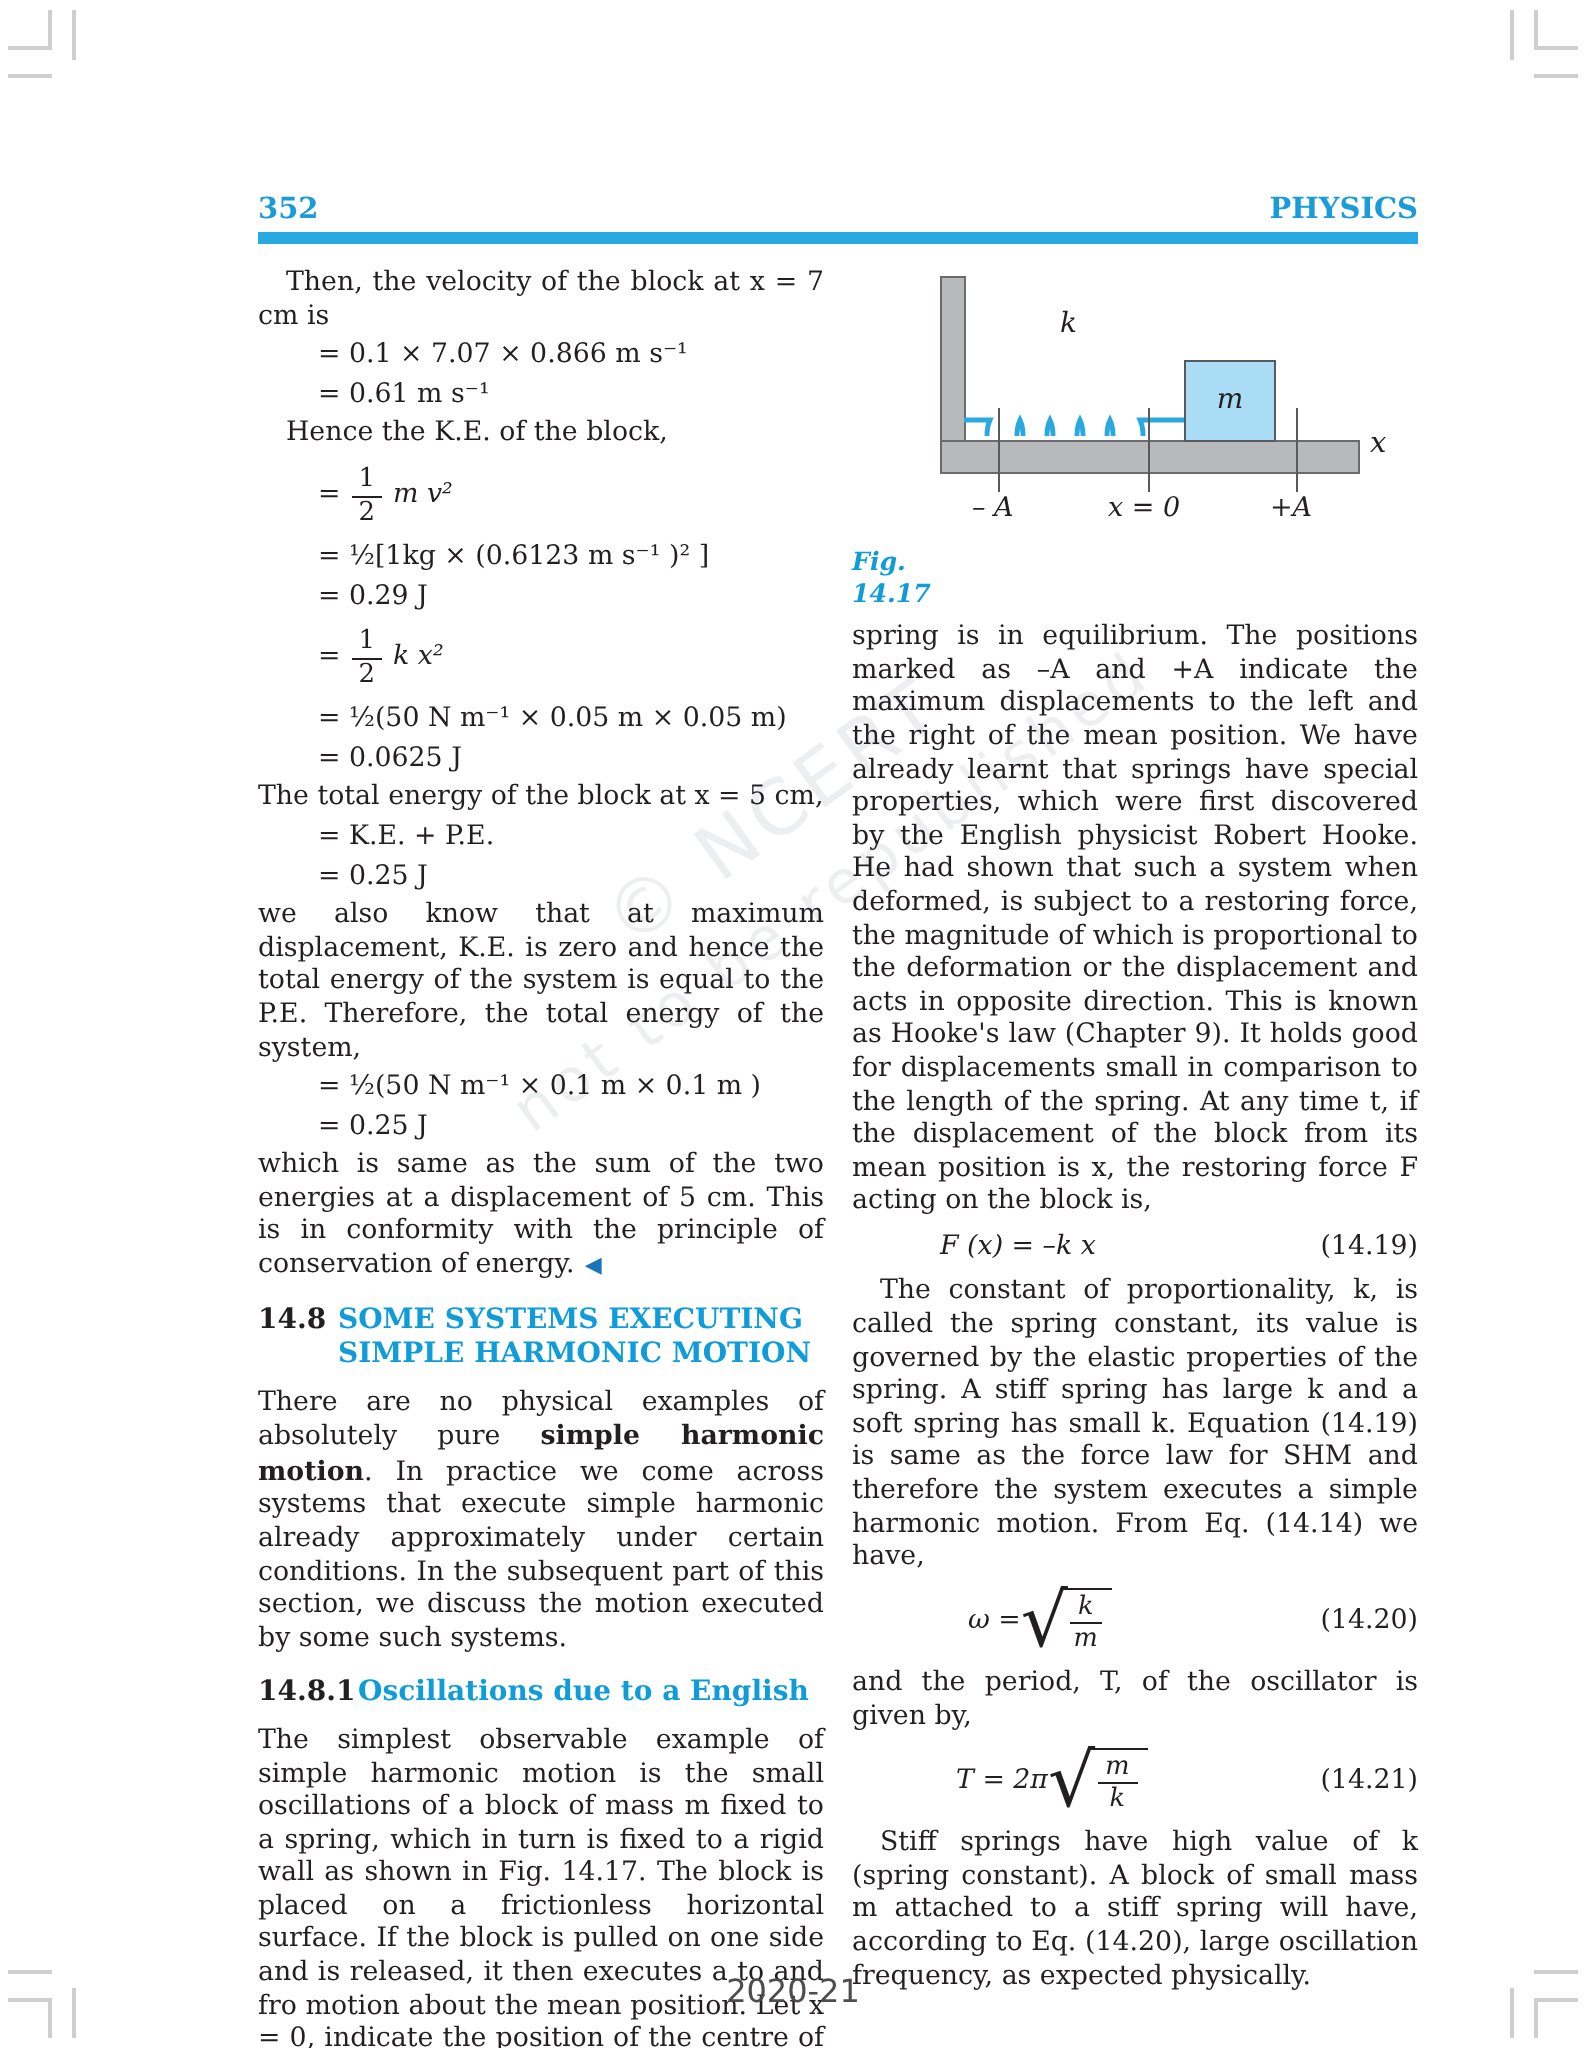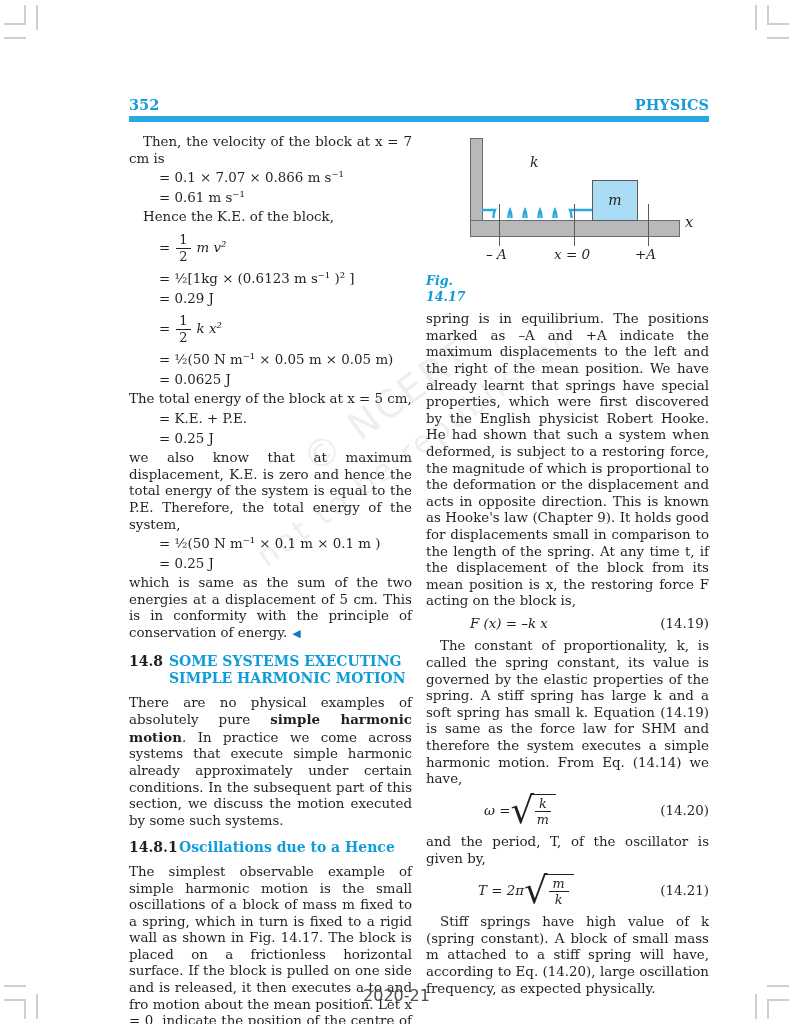--- a/index.html
+++ b/index.html
@@ -138,21 +138,21 @@
 
       <div class="sec-head">
         <span class="no">14.8</span>
         <span class="tt">SOME SYSTEMS EXECUTING SIMPLE HARMONIC MOTION</span>
       </div>
 
       <p><span>There are no physical examples of absolutely pure </span><span class="b">simple harmonic motion</span><span>. In practice we come across systems that execute simple harmonic already approximately under certain conditions. In the subsequent part of this section, we discuss the motion executed by some such systems.</span></p>
 
       <div class="sec-head sub">
         <span class="no">14.8.1</span>
-        <span class="tt">Oscillations due to a Hence</span>
+        <span class="tt">Oscillations due to a English</span>
       </div>
 
       <p>The simplest observable example of simple harmonic motion is the small oscillations of a block of mass m fixed to a spring, which in turn is fixed to a rigid wall as shown in Fig. 14.17. The block is placed on a frictionless horizontal surface. If the block is pulled on one side and is released, it then executes a to and fro motion about the mean position. Let x = 0, indicate the position of the centre of the block when the</p>
     </div>
 
     <div class="col">
 
       <div class="figure">
         <div class="fig-wall"></div>
         <div class="fig-floor"></div>

